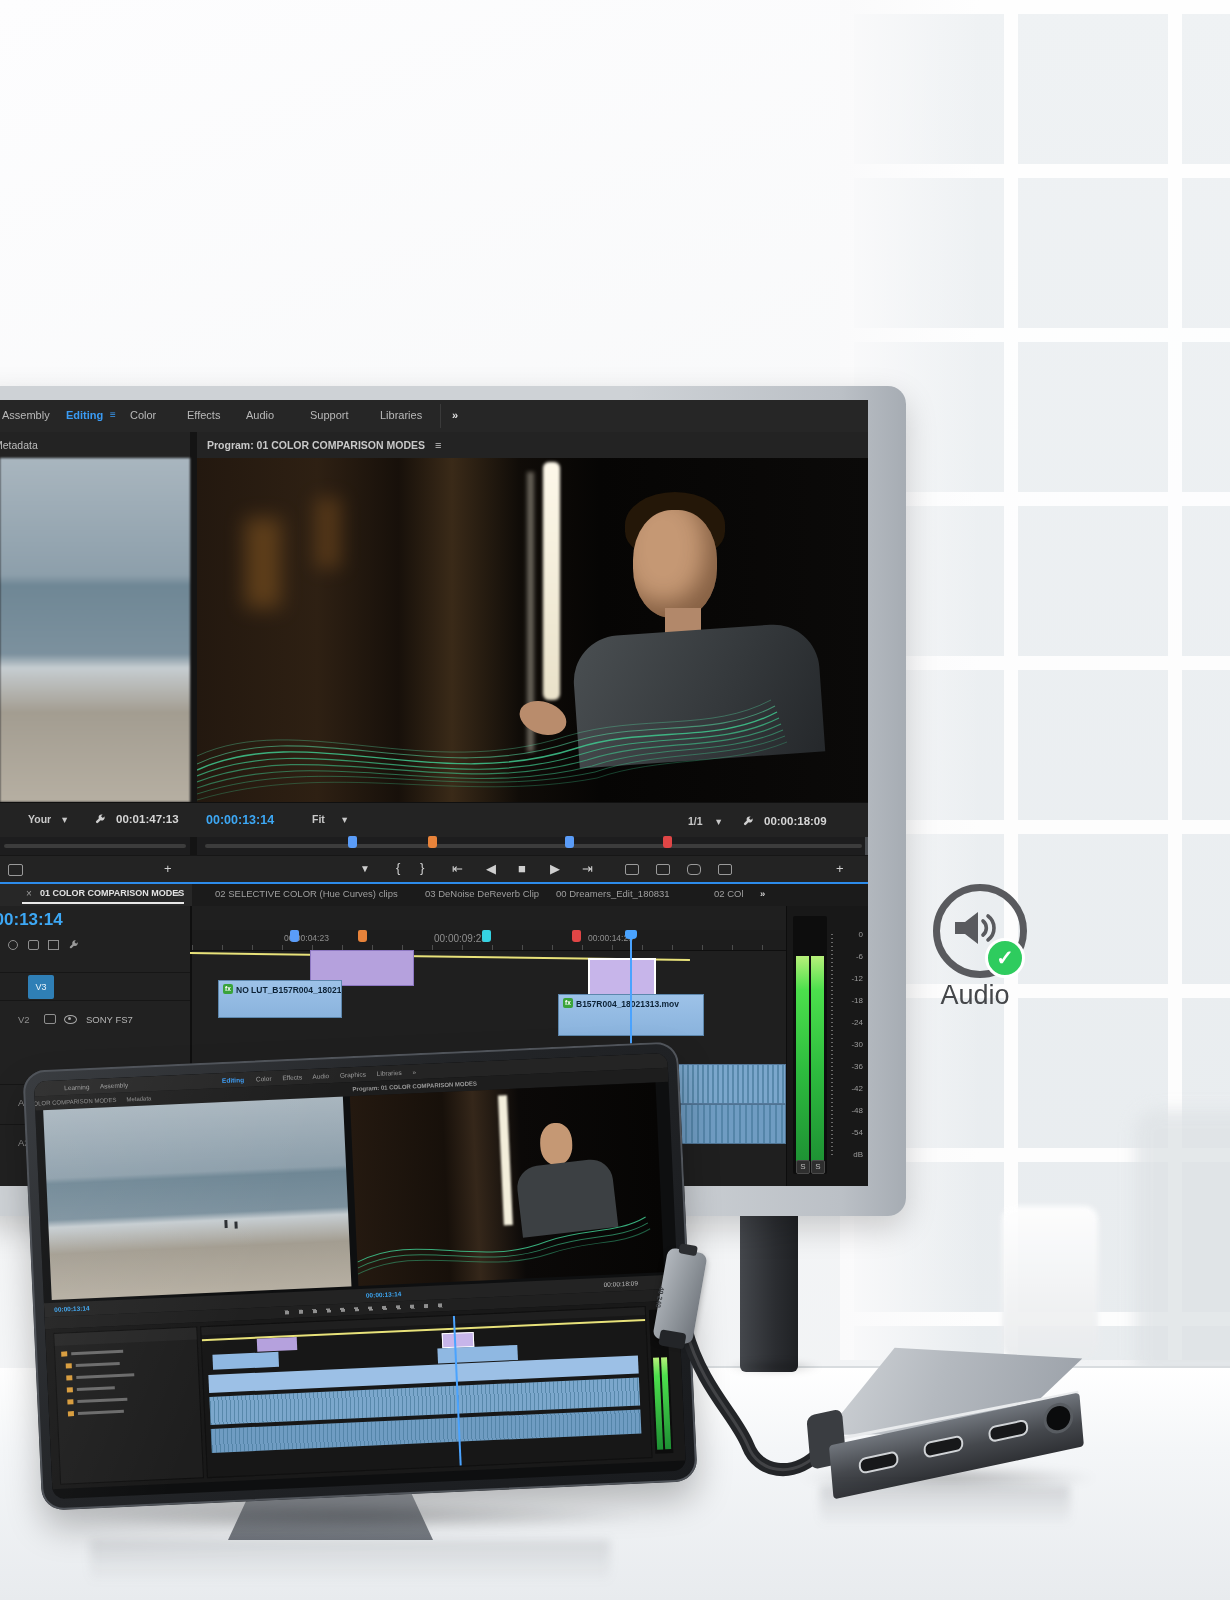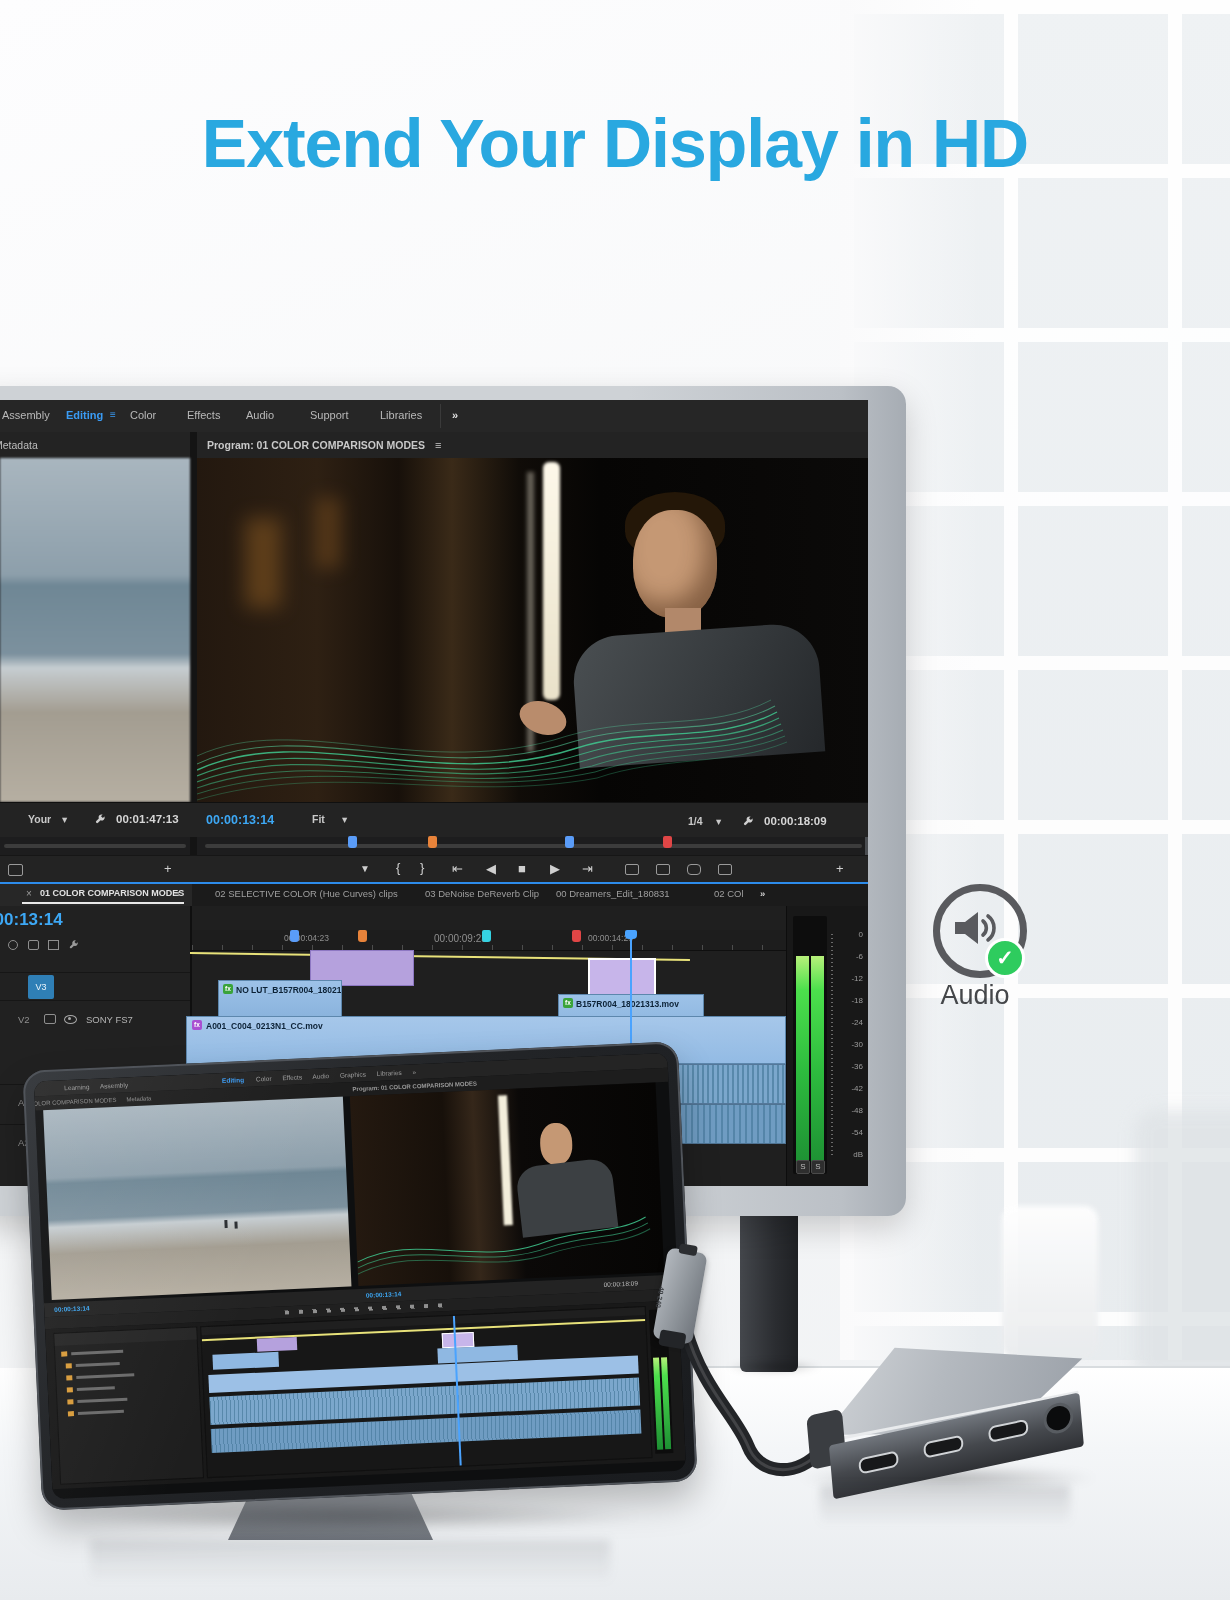--- a/index.html
+++ b/index.html
@@ -40,21 +40,20 @@
       repeating-linear-gradient(to bottom,#ffffff 0 14px,rgba(0,0,0,0) 14px 164px),
       linear-gradient(180deg,#eef1f3,#e7ebee);"></div>
   <div class="a" style="left:840px;top:0;width:140px;height:1360px;
     background:linear-gradient(to right,rgba(250,250,251,1),rgba(250,250,251,0));"></div>
   <div class="a" style="left:1135px;top:1110px;width:130px;height:270px;background:#dfe3e6;filter:blur(8px);opacity:.8;border-radius:20px;"></div>
 
   <div class="a" style="left:0;top:1368px;width:1230px;height:232px;
     background:linear-gradient(180deg,#ffffff 0%,#f4f6f8 35%,#e8ebee 100%);"></div>
   <div class="a" style="left:660px;top:1366px;width:570px;height:2px;background:#d8dcdf;"></div>
 
-  <div class="a title nw">Extend Your Display in HD</div>
 
   <div class="a" style="left:740px;top:1186px;width:58px;height:186px;border-radius:6px;filter:blur(.4px);
     background:linear-gradient(90deg,#44474c,#2b2d31 60%,#1f2124);"></div>
   <div class="a" style="left:726px;top:1360px;width:96px;height:14px;background:radial-gradient(ellipse,rgba(0,0,0,.25),transparent 70%);filter:blur(3px);"></div>
 
   <div class="a" style="left:-20px;top:386px;width:926px;height:830px;border-radius:0 18px 18px 0;
     background:linear-gradient(90deg,#ced2d6 70%,#bbc0c6 93%,#a6acb3);box-shadow:0 12px 32px rgba(0,0,0,.18);"></div>
 
   <div class="a" style="left:0;top:400px;width:868px;height:786px;background:#1d1d1e;overflow:hidden;box-shadow:inset -3px 0 0 #4a4d51, inset 0 2px 0 #3b3e42;">
 
@@ -110,21 +109,21 @@
       <span class="ptxt" style="left:28px;top:10px;font-weight:700">Your</span>
       <span class="ptxt" style="left:62px;top:10px">▾</span>
       <svg class="a" style="left:94px;top:10px" width="12" height="12" viewBox="0 0 12 12">
           <path d="M10.5,3.5a3,3 0 0 1 -4,3.8L4,9.8a1.2,1.2 0 0 1 -1.7,-1.7L4.8,5.6A3,3 0 0 1 8.6,1.6L7,3.2l1.9,1.9L10.4,3.6Z" fill="#cfcfcf"></path>
         </svg>
       <span class="ptxt" style="left:116px;top:10px;font-size:11.5px;font-weight:700;color:#d6d6d6">00:01:47:13</span>
 
       <span class="ptxt tc" style="left:206px;top:10px;font-size:12.5px">00:00:13:14</span>
       <span class="ptxt" style="left:312px;top:10px;font-weight:700">Fit</span>
       <span class="ptxt" style="left:342px;top:10px">▾</span>
-      <span class="ptxt" style="left:688px;top:12px;font-weight:700">1/4</span>
+      <span class="ptxt" style="left:688px;top:12px;font-weight:700">1/1</span>
       <span class="ptxt" style="left:716px;top:12px">▾</span>
       <svg class="a" style="left:742px;top:12px" width="12" height="12" viewBox="0 0 12 12">
           <path d="M10.5,3.5a3,3 0 0 1 -4,3.8L4,9.8a1.2,1.2 0 0 1 -1.7,-1.7L4.8,5.6A3,3 0 0 1 8.6,1.6L7,3.2l1.9,1.9L10.4,3.6Z" fill="#cfcfcf"></path>
         </svg>
       <span class="ptxt" style="left:764px;top:12px;font-size:11.5px;font-weight:700;color:#d6d6d6">00:00:18:09</span>
     </div>
 
     <div class="a" style="left:4px;top:444px;width:182px;height:4px;background:#3c3c3c;border-radius:2px;"></div>
     <div class="a" style="left:205px;top:444px;width:657px;height:4px;background:#3c3c3c;border-radius:2px;"></div>
     <div class="marker" style="left:348px;top:436px;background:#5a9cf8;"></div>
@@ -211,24 +210,20 @@
       <div class="a" style="left:588px;top:74px;width:64px;height:40px;background:#c7b5ea;border:2px solid #ffffff;"></div>
 
       <div class="a" style="left:218px;top:96px;width:122px;height:36px;background:linear-gradient(180deg,#9dc2e8,#8ab3dd);border:1px solid #5d87ad;overflow:hidden;">
         <div class="fx" style="left:4px;top:3px;background:#3aa33a;">fx</div>
         <span class="clip-label" style="left:17px;top:4px">NO LUT_B157R004_180213</span>
       </div>
       <div class="a" style="left:558px;top:110px;width:144px;height:40px;background:linear-gradient(180deg,#9dc2e8,#8ab3dd);border:1px solid #5d87ad;overflow:hidden;">
         <div class="fx" style="left:4px;top:3px;background:#3aa33a;">fx</div>
         <span class="clip-label" style="left:17px;top:4px">B157R004_18021313.mov</span>
       </div>
-      <div class="a" style="left:186px;top:132px;width:598px;height:46px;background:linear-gradient(180deg,#a6c7ea,#93bbe4);border:1px solid #5d87ad;overflow:hidden;">
-        <div class="fx" style="left:5px;top:3px;background:#a94fd1;">fx</div>
-        <span class="clip-label" style="left:19px;top:4px">A001_C004_0213N1_CC.mov</span>
-      </div>
 
       <div class="a" style="left:186px;top:180px;width:598px;height:38px;background:#7ba7cc;border:1px solid #55789a;
         background-image:repeating-linear-gradient(to right,rgba(23,80,110,.35) 0 2px,transparent 2px 5px);"></div>
       <div class="a" style="left:186px;top:220px;width:598px;height:38px;background:#6f9cc2;border:1px solid #4f7392;
         background-image:repeating-linear-gradient(to right,rgba(23,80,110,.3) 0 2px,transparent 2px 6px);"></div>
 
       <div class="a" style="left:630px;top:46px;width:2px;height:258px;background:#4aa3ff;"></div>
       <div class="a" style="left:625px;top:46px;width:12px;height:9px;background:#4aa3ff;border-radius:2px 2px 4px 4px;"></div>
 
       <div class="a" style="left:786px;top:22px;width:82px;height:282px;background:#181818;border-left:1px solid #0d0d0d;">

